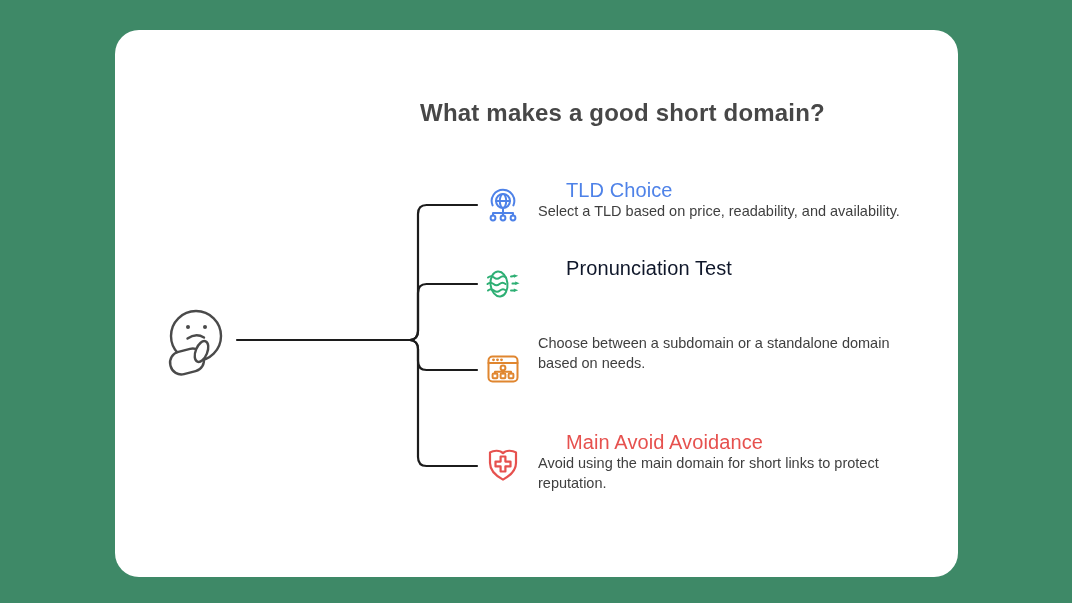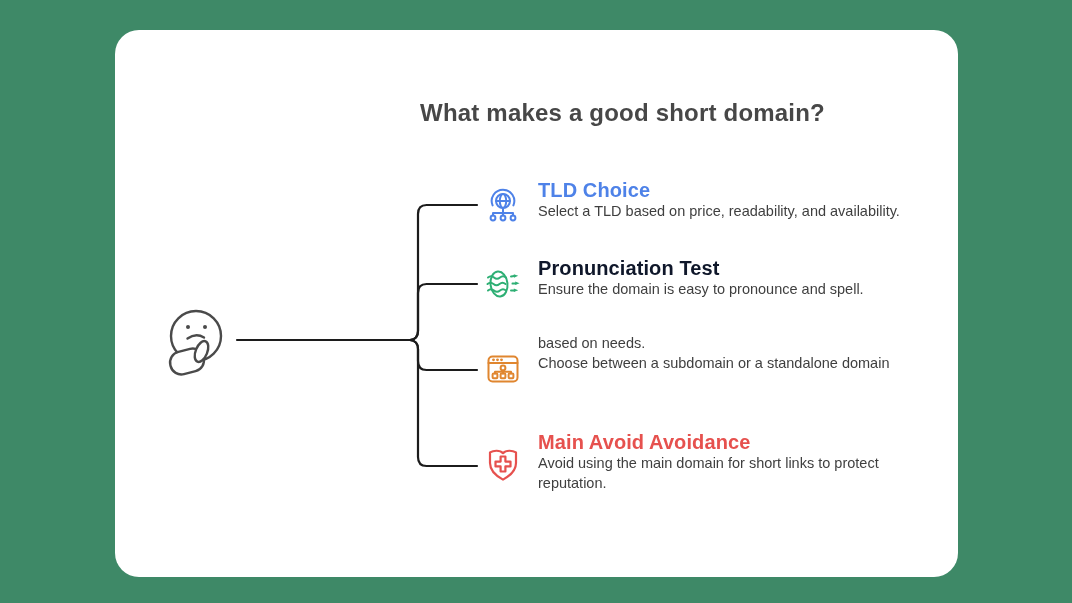--- a/index.html
+++ b/index.html
@@ -15,21 +15,21 @@
   .page-title{
     position:absolute;left:115px;top:99px;width:1015px;
     text-align:center;font-size:24px;font-weight:bold;color:#474747;
     letter-spacing:.2px;
   }
   .overlay-svg{position:absolute;left:0;top:0;width:1072px;height:603px;pointer-events:none;}
   .item{position:absolute;left:484px;display:flex;align-items:flex-start;}
   .item .icon{width:38px;height:38px;flex:0 0 38px;}
   .item .icon svg{display:block;width:38px;height:38px;}
   .item .txt{margin-left:16px;}
-  .item .heading{font-size:20px;line-height:24px;font-weight:700;letter-spacing:.1px;}
+  .item .heading{font-size:20px;line-height:24px;font-weight:400;letter-spacing:.1px;margin-left:28px;}
   .item .desc{font-size:14.5px;line-height:19.5px;color:#3F3F3F;}
   .item .desc div{white-space:nowrap;}
 </style>
 </head>
 <body>
 
 <div class="stage" style="background: rgb(62, 137, 103);">
 
   <div class="card" style="background: rgb(255, 255, 255);"></div>
 
@@ -92,23 +92,20 @@
           <path d="M29.8 9.2 l4.4 1.5 -4.2 2.1 z" fill="currentColor" stroke="none"></path>
           <path d="M28.5 18.6 l3.2 -0.2"></path>
           <path d="M31.2 16.4 l4.4 1.8 -4.3 1.9 z" fill="currentColor" stroke="none"></path>
           <path d="M27 25.6 l3.2 0"></path>
           <path d="M29.8 23.4 l4.4 1.8 -4.3 1.9 z" fill="currentColor" stroke="none"></path>
         </g>
       </svg>
     </div>
     <div class="txt">
       <div class="heading" style="color: #0f172a;">Pronunciation Test</div>
-      <div class="desc">
-        <div>Ensure the domain is easy to pronounce and spell.</div>
-      </div>
     </div>
   </div>
 
   <div class="item" style="top:334px;">
     <div class="icon" style="margin-top: 16px; color: rgb(224, 134, 47);">
       <svg viewBox="0 0 38 38">
         <g stroke="currentColor" stroke-width="2" fill="none" stroke-linecap="round" stroke-linejoin="round">
           <rect x="4.5" y="6.5" width="29" height="25" rx="4"></rect>
           <path d="M4.5 13 H33.5"></path>
           <circle cx="9.5" cy="9.8" r="0.8" fill="currentColor" stroke-width="1.2"></circle>
@@ -117,22 +114,22 @@
           <circle cx="19" cy="18" r="2.4"></circle>
           <path d="M19 20.4 V21.8 M11 21.8 H27 M11 21.8 V23.4 M19 21.8 V23.4 M27 21.8 V23.4"></path>
           <rect x="8.6" y="23.4" width="4.8" height="4.8" rx="1"></rect>
           <rect x="16.6" y="23.4" width="4.8" height="4.8" rx="1"></rect>
           <rect x="24.6" y="23.4" width="4.8" height="4.8" rx="1"></rect>
         </g>
       </svg>
     </div>
     <div class="txt">
       <div class="desc">
+        <div>Choose between a subdomain or a standalone domain</div>
         <div>based on needs.</div>
-        <div>Choose between a subdomain or a standalone domain</div>
       </div>
     </div>
   </div>
 
   <div class="item" style="top:430px;">
     <div class="icon" style="margin-top: 16px; color: rgb(230, 81, 78);">
       <svg viewBox="0 0 38 38">
         <g stroke="currentColor" stroke-width="2.2" fill="none" stroke-linejoin="round">
           <path d="M19 7.2 C16 3.8 9.5 4.3 6 6.4 L6 17 C6 25 11.5 29.6 19 33.6 C26.5 29.6 32 25 32 17 L32 6.4 C28.5 4.3 22 3.8 19 7.2 Z"></path>
           <path d="M16.6 10.5 H21.4 V15.6 H26.5 V20.4 H21.4 V25.5 H16.6 V20.4 H11.5 V15.6 H16.6 Z"></path>

